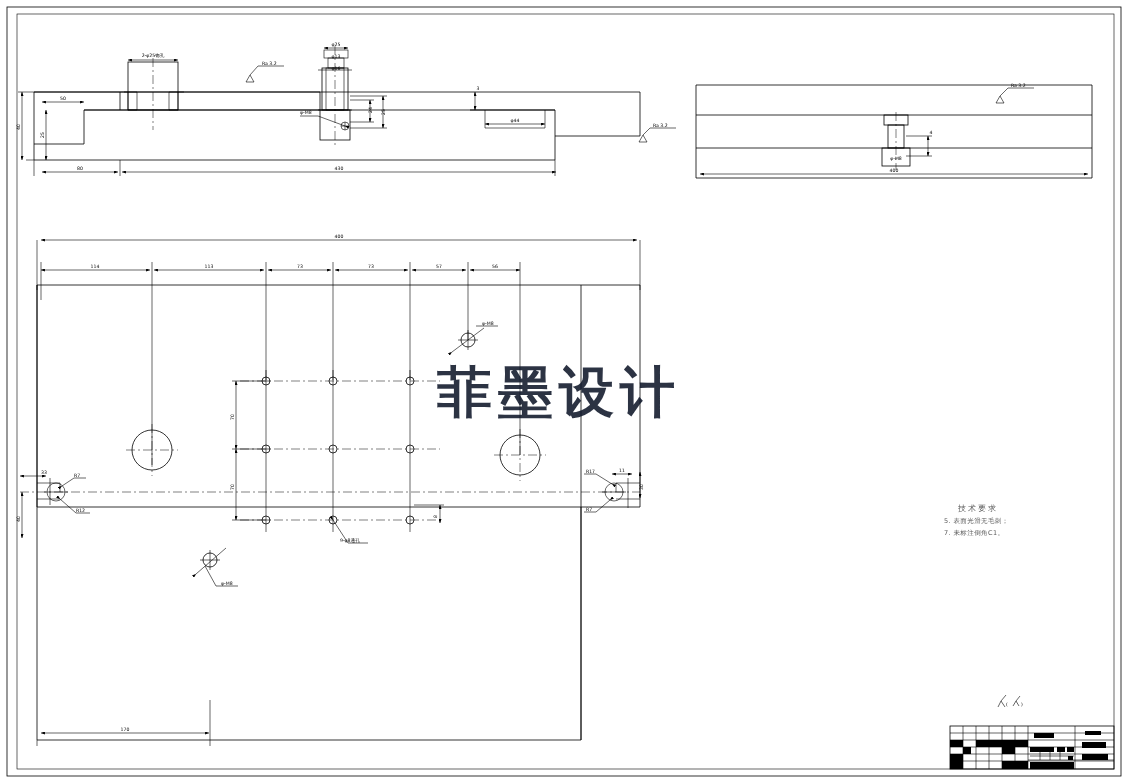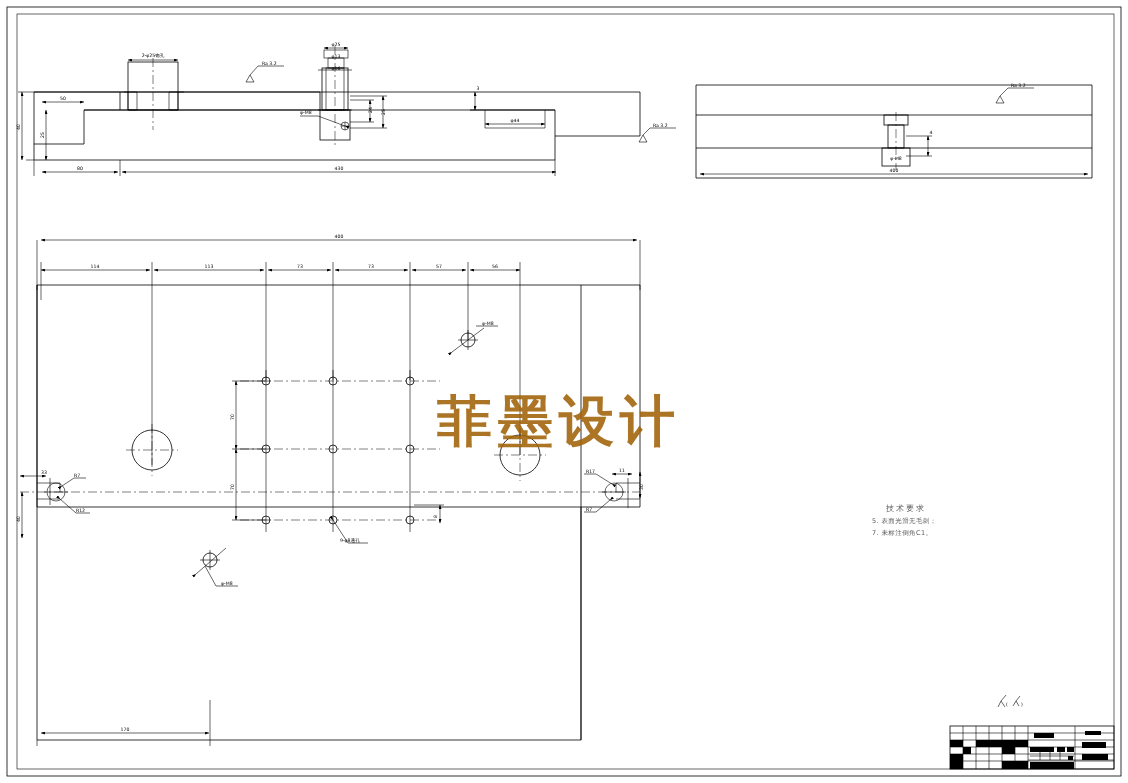--- a/index.html
+++ b/index.html
@@ -5,27 +5,27 @@
 <style>
   html,body{margin:0;padding:0;background:#ffffff;}
   body{
     width:1128px;height:783px;overflow:hidden;position:relative;
     font-family:"Liberation Sans","DejaVu Sans",sans-serif;
     color:#000;
   }
   #sheet{position:absolute;inset:0;width:1128px;height:783px;}
   svg{display:block;}
   .wm{
-    position:absolute;left:437px;top:385px;
+    position:absolute;left:437px;top:356px;
     font-family:Liberation Serif, serif;
     font-size:55px;font-weight:700;letter-spacing:6px;
-    color:#a16207;opacity:.88;white-space:nowrap;
+    color:#0f172a;opacity:.88;white-space:nowrap;
     pointer-events:none;user-select:none;
   }
-  .tr-block{position:absolute;left:872px;top:503px;width:150px;}
+  .tr-block{position:absolute;left:944px;top:503px;width:150px;}
   .tr-title{font-family:"DejaVu Sans","Liberation Sans",sans-serif;
     font-size:8px;color:#5a5a5a;letter-spacing:2px;padding-left:14px;}
   .tr-line{font-family:"DejaVu Sans","Liberation Sans",sans-serif;
     font-size:6.5px;color:#5a5a5a;margin-top:3px;letter-spacing:.4px;}
 </style>
 </head>
 <body>
 
 <div id="sheet">
 

